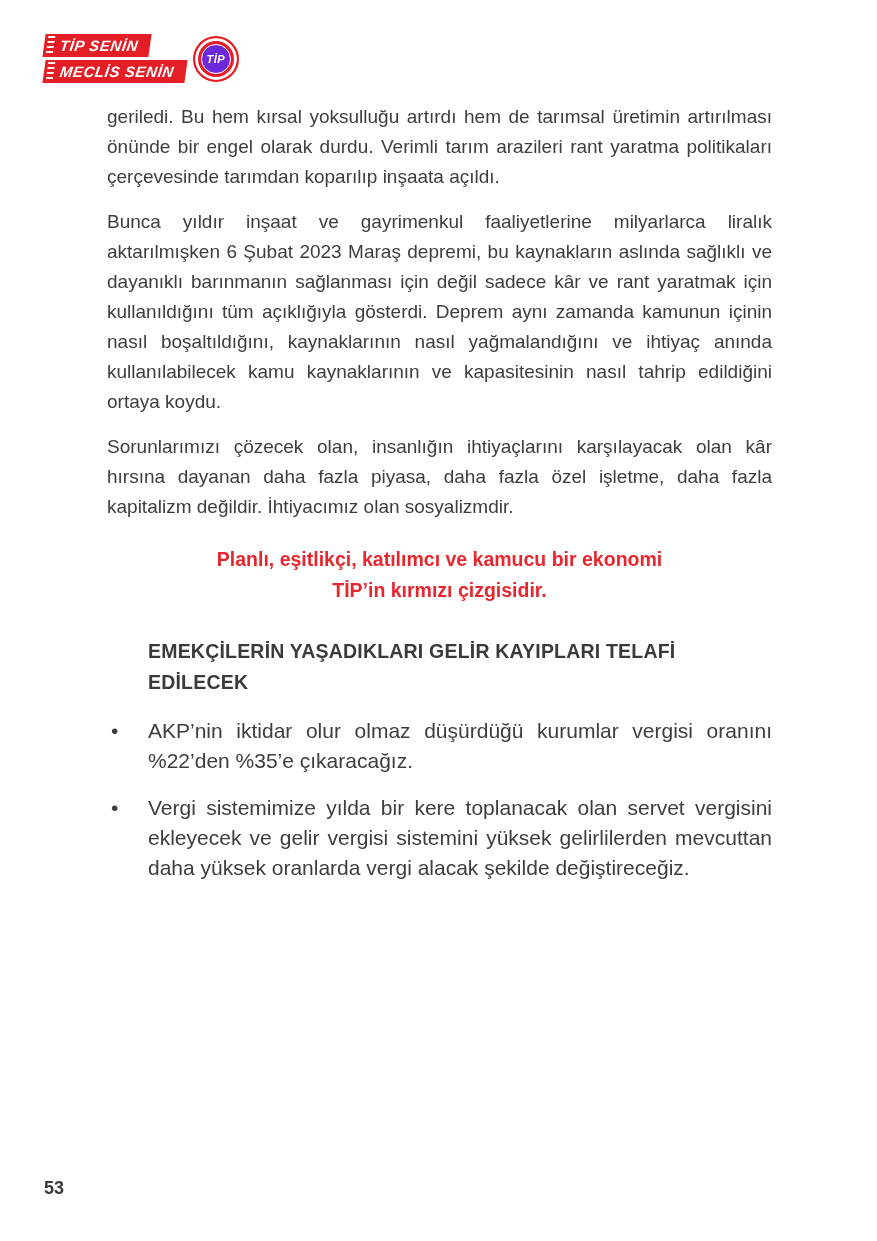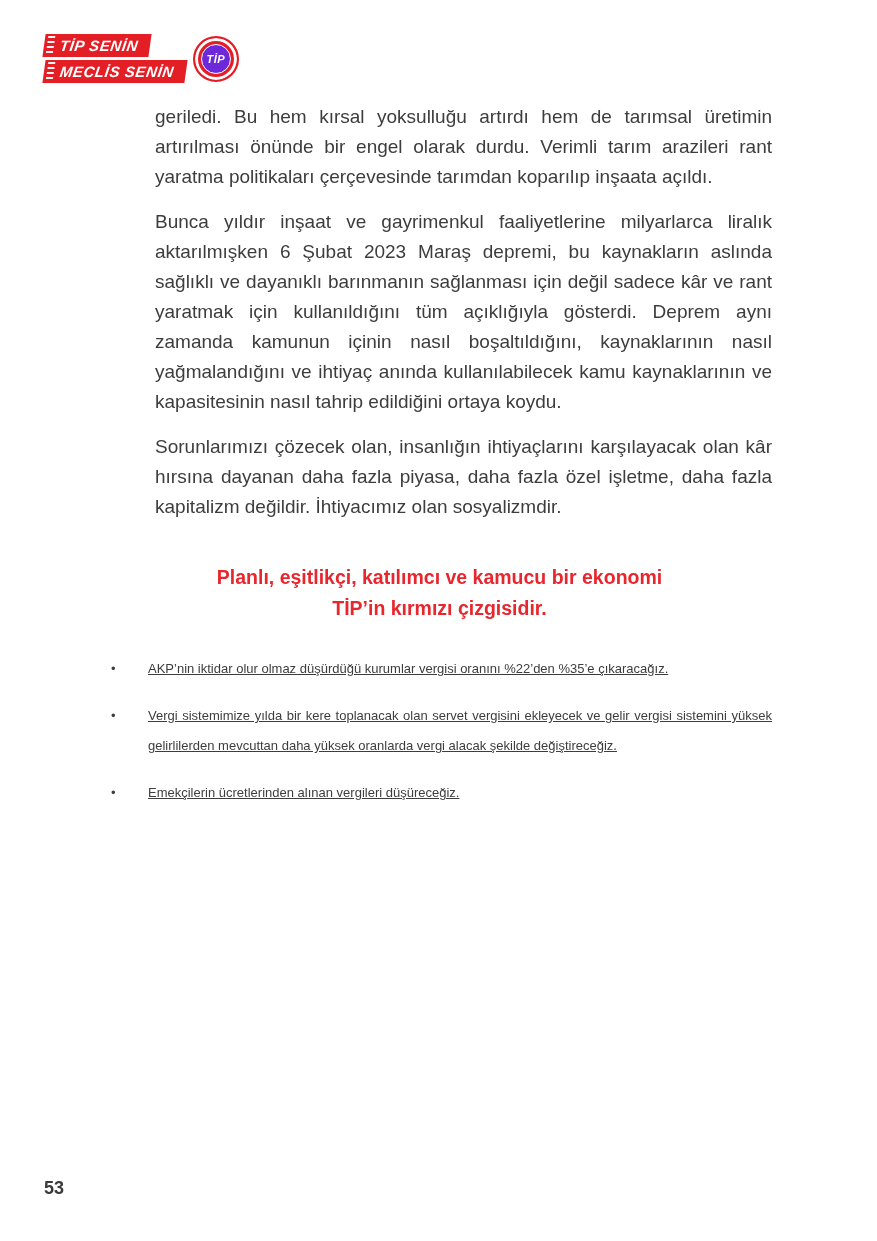--- a/index.html
+++ b/index.html
@@ -89,24 +89,23 @@
     top: 102px;
     left: 107px;
     width: 665px;
   }
   .para {
     font-size: 19px;
     line-height: 30px;
     text-align: justify;
     margin-bottom: 15px;
     color: #3d3d3d;
-    margin-left: 48px;
   }
   .red-heading {
-    margin-top: 40px;
+    margin-top: 22px;
     margin-bottom: 30px;
     text-align: center;
     color: #e8262d;
     font-size: 19.5px;
     font-weight: bold;
     line-height: 31px;
   }
   .section-heading {
     margin: 0 0 18px 41px;
     width: 590px;
@@ -115,26 +114,25 @@
     color: #3a3a3a;
     line-height: 31px;
     letter-spacing: 0.2px;
   }
   .bullets {
     list-style: none;
   }
   .bullets li {
     position: relative;
     padding-left: 41px;
-    font-size: 13px;
+    font-size: 21px;
     line-height: 30px;
     text-align: justify;
     margin-bottom: 17px;
     color: #3d3d3d;
-    text-decoration: underline;
   }
   .bullets li::before {
     content: "•";
     position: absolute;
     left: 4px;
     top: 0;
     color: #3d3d3d;
   }
 
   
@@ -169,23 +167,23 @@
   <main class="content">
     <p class="para">geriledi. Bu hem kırsal yoksulluğu artırdı hem de tarımsal üretimin artırılması önünde bir engel olarak durdu. Verimli tarım arazileri rant yaratma politikaları çerçevesinde tarımdan koparılıp inşaata açıldı.</p>
     <p class="para">Bunca yıldır inşaat ve gayrimenkul faaliyetlerine milyarlarca liralık aktarılmışken 6 Şubat 2023 Maraş depremi, bu kaynakların aslında sağlıklı ve dayanıklı barınmanın sağlanması için değil sadece kâr ve rant yaratmak için kullanıldığını tüm açıklığıyla gösterdi. Deprem aynı zamanda kamunun içinin nasıl boşaltıldığını, kaynaklarının nasıl yağmalandığını ve ihtiyaç anında kullanılabilecek kamu kaynaklarının ve kapasitesinin nasıl tahrip edildiğini ortaya koydu.</p>
     <p class="para">Sorunlarımızı çözecek olan, insanlığın ihtiyaçlarını karşılayacak olan kâr hırsına dayanan daha fazla piyasa, daha fazla özel işletme, daha fazla kapitalizm değildir. İhtiyacımız olan sosyalizmdir.</p>
 
     <h2 class="red-heading">
       <span>Planlı, eşitlikçi, katılımcı ve kamucu bir ekonomi</span><br>
       <span>TİP’in kırmızı çizgisidir.</span>
     </h2>
 
+    <h3 class="section-heading">EMEKÇİLERİN YAŞADIKLARI GELİR KAYIPLARI TELAFİ EDİLECEK</h3>
 
     <ul class="bullets">
       <li>AKP’nin iktidar olur olmaz düşürdüğü kurumlar vergisi oranını %22’den %35’e çıkaracağız.</li>
       <li>Vergi sistemimize yılda bir kere toplanacak olan servet vergisini ekleyecek ve gelir vergisi sistemini yüksek gelirlilerden mevcuttan daha yüksek oranlarda vergi alacak şekilde değiştireceğiz.</li>
-      <li>Emekçilerin ücretlerinden alınan vergileri düşüreceğiz.</li>
     </ul>
   </main>
 
   <span class="page-num">53</span>
 
 </div>
 
 </body></html>

